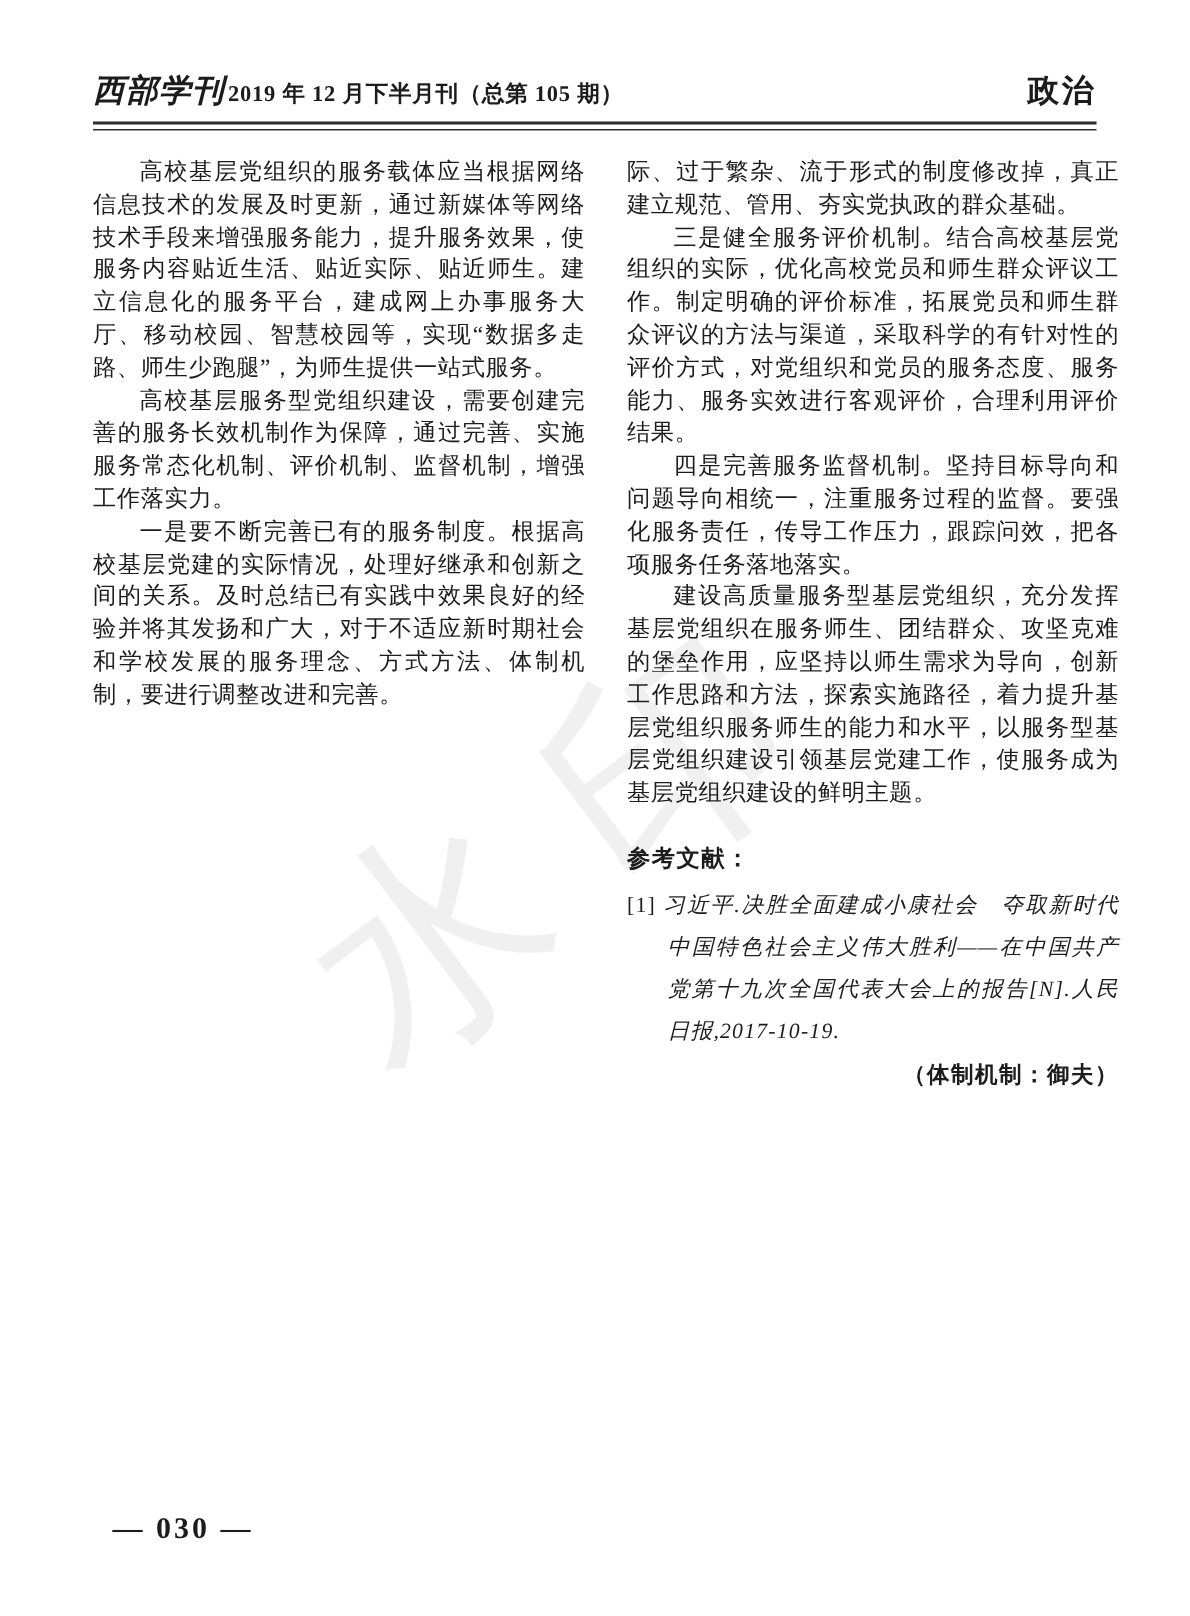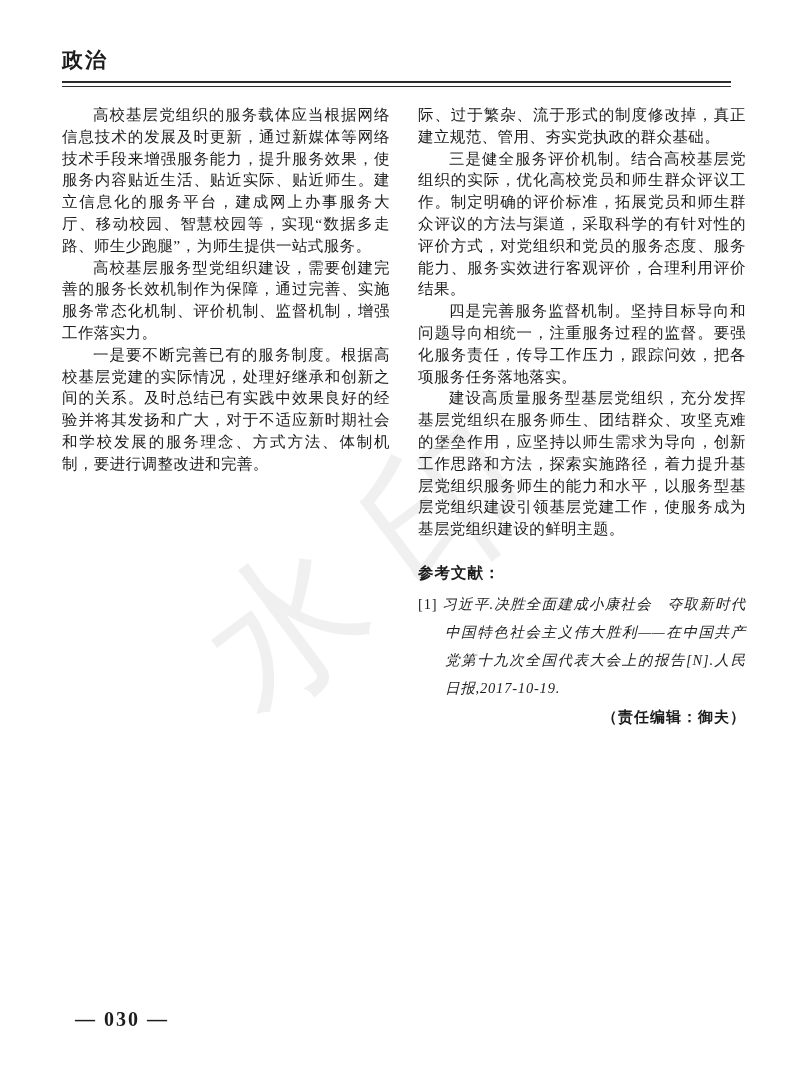--- a/index.html
+++ b/index.html
@@ -111,20 +111,24 @@
   .content-layer{position:relative;z-index:1;}
 </style>
 </head>
 <body>
 
 <div class="watermark">水印</div>
 
 <div class="page-inner content-layer">
 
   <div class="header">
+    <div class="header-left">
+      <span class="journal-logo">西部学刊</span>
+      <span class="issue-info">2019 年 12 月下半月刊（总第 105 期）</span>
+    </div>
     <span class="section-label">政治</span>
   </div>
   <div class="header-rule"></div>
 
   <div class="columns">
 
     <div class="col">
       <p class="indent">高校基层党组织的服务载体应当根据网络信息技术的发展及时更新，通过新媒体等网络技术手段来增强服务能力，提升服务效果，使服务内容贴近生活、贴近实际、贴近师生。建立信息化的服务平台，建成网上办事服务大厅、移动校园、智慧校园等，实现“数据多走路、师生少跑腿”，为师生提供一站式服务。</p>
       <p class="indent">高校基层服务型党组织建设，需要创建完善的服务长效机制作为保障，通过完善、实施服务常态化机制、评价机制、监督机制，增强工作落实力。</p>
       <p class="indent">一是要不断完善已有的服务制度。根据高校基层党建的实际情况，处理好继承和创新之间的关系。及时总结已有实践中效果良好的经验并将其发扬和广大，对于不适应新时期社会和学校发展的服务理念、方式方法、体制机制，要进行调整改进和完善。</p>
@@ -133,20 +137,20 @@
     <div class="col">
       <p>际、过于繁杂、流于形式的制度修改掉，真正建立规范、管用、夯实党执政的群众基础。</p>
       <p class="indent">三是健全服务评价机制。结合高校基层党组织的实际，优化高校党员和师生群众评议工作。制定明确的评价标准，拓展党员和师生群众评议的方法与渠道，采取科学的有针对性的评价方式，对党组织和党员的服务态度、服务能力、服务实效进行客观评价，合理利用评价结果。</p>
       <p class="indent">四是完善服务监督机制。坚持目标导向和问题导向相统一，注重服务过程的监督。要强化服务责任，传导工作压力，跟踪问效，把各项服务任务落地落实。</p>
       <p class="indent">建设高质量服务型基层党组织，充分发挥基层党组织在服务师生、团结群众、攻坚克难的堡垒作用，应坚持以师生需求为导向，创新工作思路和方法，探索实施路径，着力提升基层党组织服务师生的能力和水平，以服务型基层党组织建设引领基层党建工作，使服务成为基层党组织建设的鲜明主题。</p>
 
       <div class="refs-heading">参考文献：</div>
       <div class="ref-item"><span class="ref-marker">[1]</span> <span>习近平.决胜全面建成小康社会　夺取新时代中国特色社会主义伟大胜利——在中国共产党第十九次全国代表大会上的报告[N].人民日报,2017-10-19.</span></div>
 
 
-      <div class="editor-note">（责任编辑：御夫）</div>
+      <div class="editor-note">（体制机制：御夫）</div>
     </div>
 
   </div>
 
 </div>
 
 <div class="page-number">— 030 —</div>
 
 </body></html>

